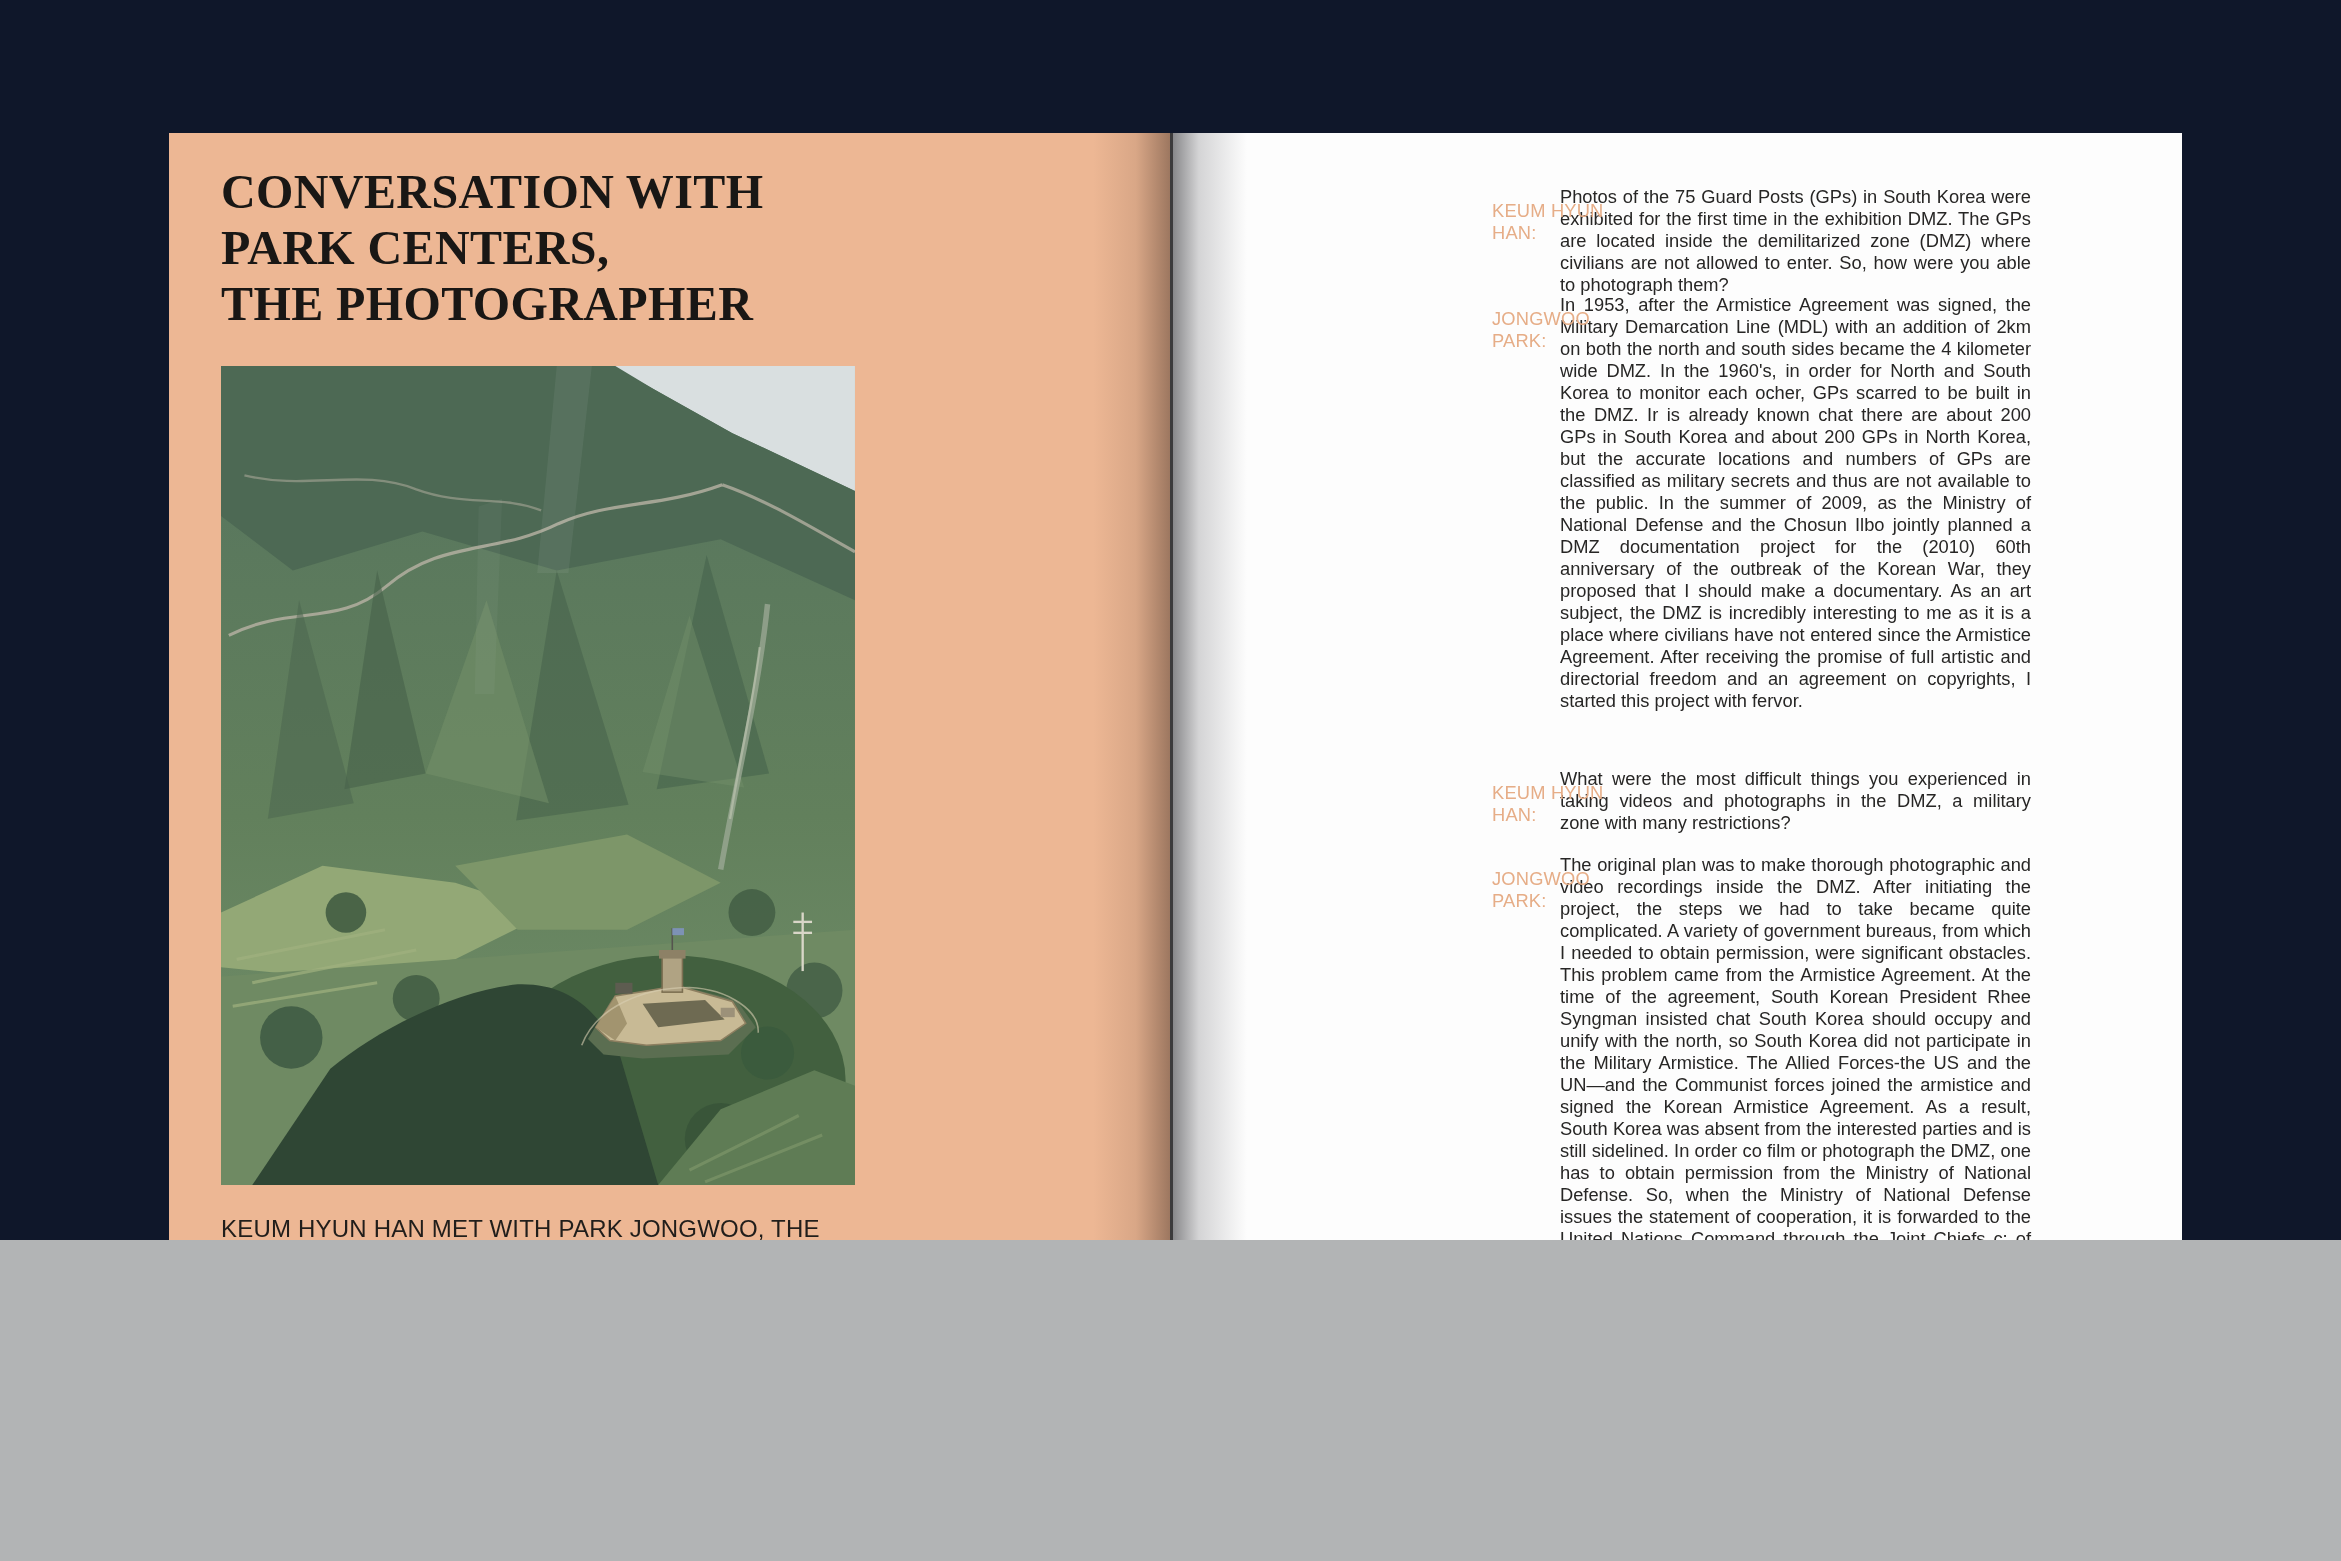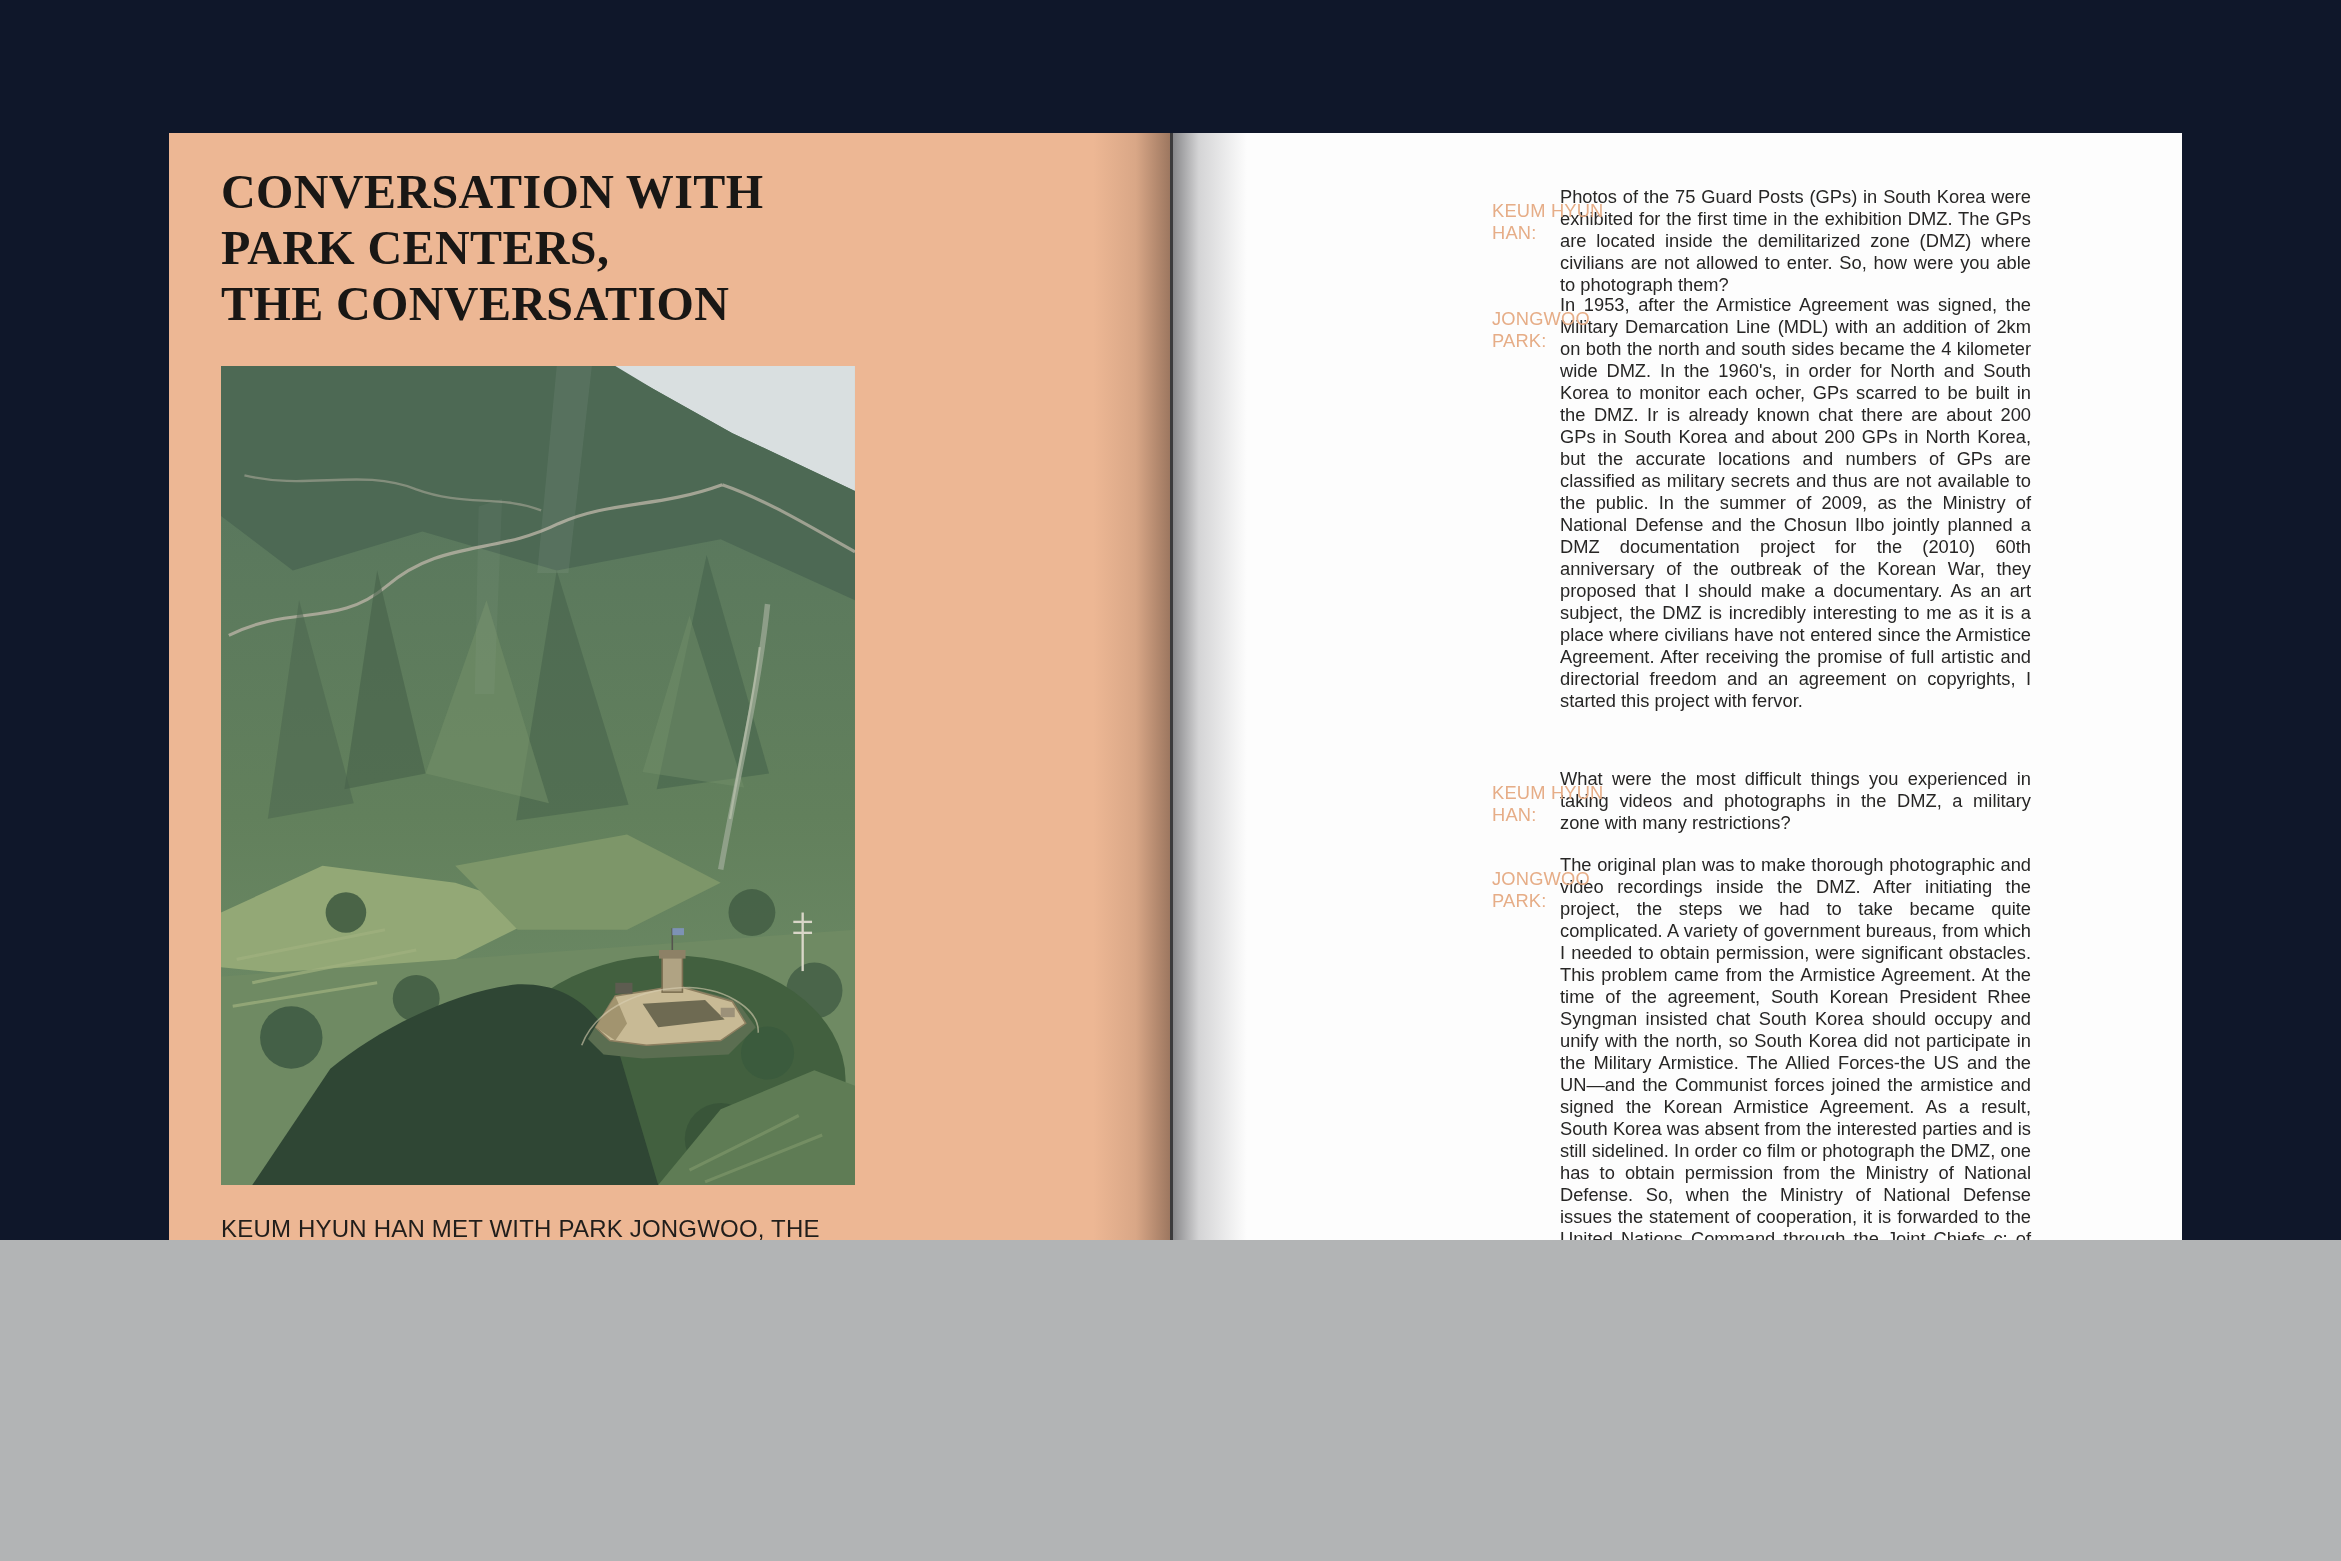--- a/index.html
+++ b/index.html
@@ -47,21 +47,21 @@
 </style>
 </head>
 <body>
 
 <div id="screen">
 
   <div class="page page-left">
     <h1 class="title">
       <div>CONVERSATION WITH</div>
       <div>PARK CENTERS,</div>
-      <div>THE CONVERSATION</div>
+      <div>THE PHOTOGRAPHER</div>
     </h1>
 
     <div class="photo-frame">
       <svg width="634" height="819" viewBox="0 0 812 1049" xmlns="http://www.w3.org/2000/svg">
         <defs>
           <linearGradient id="gMount" x1="0" y1="0" x2="0" y2="1">
             <stop offset="0" stop-color="#56745e"></stop>
             <stop offset="0.55" stop-color="#62805c"></stop>
             <stop offset="1" stop-color="#74906b"></stop>
           </linearGradient>

